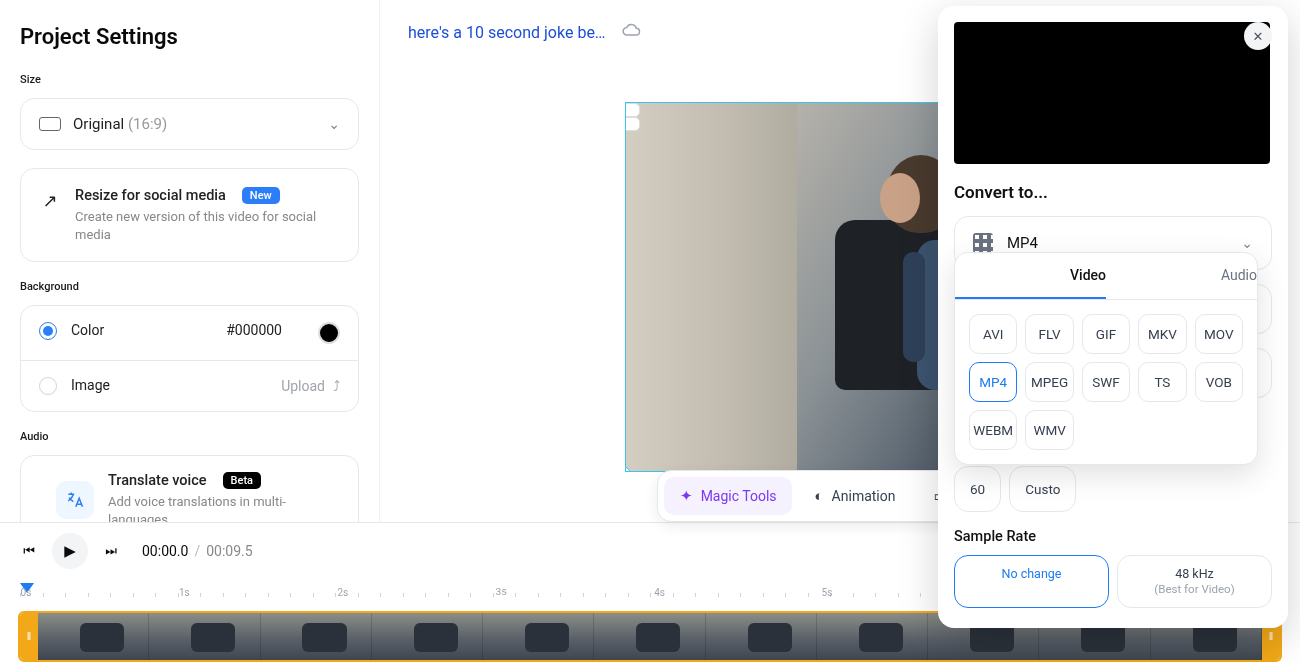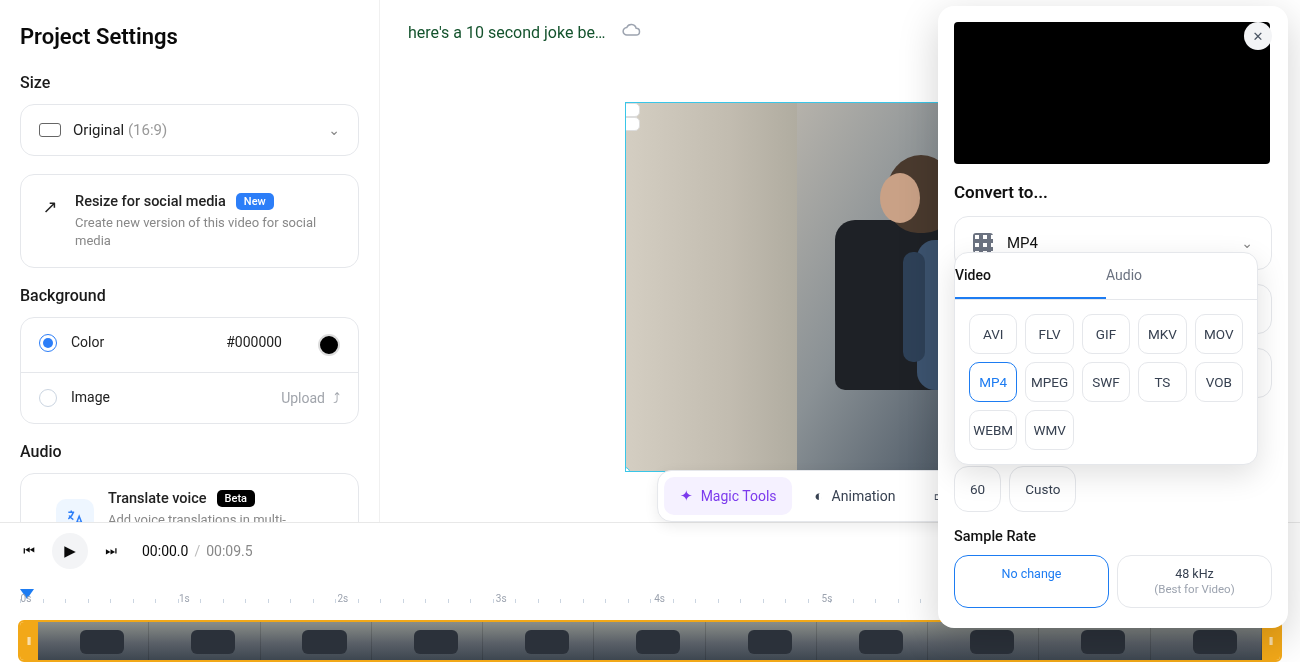--- a/index.html
+++ b/index.html
@@ -1,48 +1,48 @@
 <!DOCTYPE html>
 <html><head>
 <meta charset="utf-8">
 <style>
 *{box-sizing:border-box;margin:0;padding:0;font-family:-apple-system,BlinkMacSystemFont,"Segoe UI",Roboto,sans-serif}
 body{width:1300px;height:662px;overflow:hidden;background:#fff;position:relative}
 .app{display:flex;height:522px}
 .sidebar{width:380px;padding:24px 20px;overflow-y:auto;border-right:1px solid #f0f0f0}
 .sidebar h1{font-size:22px;font-weight:600;color:#0a0a0a;margin-bottom:24px}
-.sec-label{font-size:16px;font-weight:500;color:#1a1a1a;margin-bottom:12px}
+.sec-label{font-size:11px;font-weight:500;color:#1a1a1a;margin-bottom:12px}
 .card{border:1px solid #e5e7eb;border-radius:14px;margin-bottom:18px;background:#fff}
 .size-select{display:flex;align-items:center;padding:16px 18px;gap:12px;cursor:pointer}
 .size-select .ratio-icon{width:22px;height:14px;border:1.5px solid #666;border-radius:3px}
 .size-txt{flex:1;font-size:15px;color:#222}
 .size-txt .dim{color:#999;font-size:15px}
 .chev{color:#888;font-size:14px}
 .resize-card{display:flex;padding:18px;gap:14px;align-items:flex-start}
 .open-icon{width:22px;height:22px;margin-top:2px;display:flex;align-items:center;justify-content:center;color:#222;font-size:18px}
 .resize-body{flex:1}
-.resize-title{font-size:14.5px;font-weight:500;color:#222;margin-bottom:4px;display:flex;align-items:flex-start;gap:10px}
+.resize-title{font-size:14.5px;font-weight:500;color:#222;margin-bottom:4px;display:flex;align-items:flex-start;gap:16px}
 .badge{background:#2c7ef8;color:#fff;font-size:11px;padding:2px 8px;border-radius:5px;font-weight:500}
 .badge.beta{background:#000000}
 .resize-sub{font-size:13px;color:#888;line-height:1.35}
 .bg-card{padding:0}
 .bg-row{display:flex;padding:16px 18px;gap:14px}
 .bg-row+.bg-row{border-top:1px solid #e5e7eb}
 .radio{width:18px;height:18px;border-radius:50%;border:1.5px solid #cbd5e1;display:flex;align-items:center;justify-content:center}
 .radio.on{border-color:#2c7ef8}
 .radio.on::after{content:"";width:10px;height:10px;background:#2c7ef8;border-radius:50%}
 .bg-lbl{flex:1;font-size:14px;color:#222}
 .hex{font-size:14px;color:#222;margin-right:22px}
 .swatch{width:22px;height:22px;border-radius:50%;background:#000;border:2px solid #ddd}
 .upload{color:#a0a4ab;font-size:14px;display:flex;align-items:center;gap:8px}
 .translate-card{display:flex;padding:16px 35px;gap:14px;align-items:center}
 .trans-icon{width:38px;height:38px;background:#eef6ff;border-radius:10px;display:flex;align-items:center;justify-content:center;color:#2c7ef8;font-size:18px}
 .main{flex:1;position:relative;display:flex;flex-direction:column}
 .main-header{display:flex;align-items:center;padding:20px 28px;gap:16px}
-.proj-title{font-size:16px;color:#14532d;max-width:200px;white-space:nowrap;overflow:hidden;text-overflow:ellipsis}
+.proj-title{font-size:16px;color:#1d4ed8;max-width:200px;white-space:nowrap;overflow:hidden;text-overflow:ellipsis}
 .cloud{color:#9ca3af;font-size:18px}
 .canvas{flex:1;display:flex;align-items:center;justify-content:center;position:relative;padding:0 40px 12px}
 .video-frame{width:430px;height:370px;border:1.5px solid #39c6e8;position:relative;background:linear-gradient(120deg,#c8c2b8 0%,#b8b4ac 25%,#8a9195 55%,#5a6570 78%,#3a4752 100%);overflow:hidden}
 .video-frame::before{content:"";position:absolute;left:0;top:0;width:40%;height:100%;background:linear-gradient(90deg,#d4cec2 0%,#c2bcb0 60%,#b0aca0 100%)}
 .person{position:absolute;right:8%;top:14%;width:48%;height:80%}
 .head{position:absolute;top:0;left:35%;width:70px;height:78px;background:#4a3a2e;border-radius:50% 50% 45% 45%}
 .face{position:absolute;top:18px;left:-6px;width:40px;height:50px;background:#c9a186;border-radius:50%}
 .torso{position:absolute;top:65px;left:10%;width:140px;height:170px;background:#1e2126;border-radius:20px 20px 10px 10px}
 .pack{position:absolute;top:85px;left:50%;width:110px;height:150px;background:#3d5470;border-radius:18px}
 .pack::after{content:"";position:absolute;top:12px;left:-14px;width:22px;height:110px;background:#2e4158;border-radius:10px}
@@ -57,41 +57,41 @@
 .tool .ti{font-size:15px}
 
 
 .controls{height:140px;border-top:1px solid #e8e8e8;display:flex;flex-direction:column}
 .playbar{display:flex;align-items:center;padding:10px 14px;gap:8px}
 .pbtn{width:30px;height:30px;border-radius:50%;display:flex;align-items:center;justify-content:center;color:#0a0a0a;font-size:13px;cursor:pointer}
 .pbtn.play{width:36px;height:36px;background:#f3f4f6;font-size:15px}
 .time{margin-left:8px;font-size:14px;color:#0a0a0a}
 .time .sep{color:#bbb;margin:0 6px}
 .time .dur{color:#888}
-.ruler{height:20px;position:relative;margin:12px 14px}
+.ruler{height:20px;position:relative;margin:6px 14px}
 .tick{position:absolute;top:8px;width:1px;height:4px;background:#cbd5e1}
 .tick-lbl{position:absolute;top:2px;font-size:10px;color:#9ca3af;transform:translateX(-50%)}
 .playhead{position:absolute;left:6px;top:-2px;width:0;height:0;border-left:7px solid transparent;border-right:7px solid transparent;border-top:10px solid #1d7cf2}
 .clip-row{height:58px;margin:0 14px;position:relative}
 .clip{position:absolute;left:4px;right:4px;top:2px;bottom:0;border:2px solid #f2a818;border-radius:6px;overflow:hidden;display:flex}
 .clip-h{width:18px;background:#f2a818;display:flex;align-items:center;justify-content:center;color:#fff;font-size:11px}
 .thumb-seg{flex:1;border-right:1px solid rgba(0,0,0,.15);background:linear-gradient(180deg,#8a8e88 0%,#5a6068 55%,#3d4650 100%);position:relative}
 .thumb-seg::after{content:"";position:absolute;right:22%;top:22%;width:40%;height:62%;background:#2b313a;border-radius:6px}
 
 
 .panel{position:absolute;top:6px;right:12px;width:350px;background:#fff;border-radius:16px;box-shadow:0 12px 40px rgba(0,0,0,.18);padding:16px 16px 20px;z-index:50;max-height:636px;overflow:hidden}
 .close{position:absolute;top:16px;right:16px;width:28px;height:28px;border-radius:50%;background:#f3f4f6;display:flex;align-items:center;justify-content:center;color:#4b5563;font-size:13px;cursor:pointer}
 .preview{width:316px;height:142px;background:#000;border-radius:4px;margin-bottom:18px}
 .panel h2{font-size:17px;font-weight:600;color:#111;margin-bottom:14px}
 .fmt-select{border:1px solid #e5e7eb;border-radius:14px;padding:16px 18px;display:flex;align-items:center;gap:14px;cursor:pointer}
 .fmt-icon{width:20px;height:20px;background:repeating-linear-gradient(0deg,#6b7280 0 2px,transparent 2px 6px),repeating-linear-gradient(90deg,#6b7280 0 2px,transparent 2px 6px);background-size:8px 8px;border-radius:3px}
 .fmt-txt{flex:1;font-size:15px;color:#111}
 .fmt-pop{position:absolute;top:246px;left:16px;right:30px;background:#fff;border:1px solid #e5e7eb;border-radius:14px;box-shadow:0 10px 30px rgba(0,0,0,.12);z-index:60}
 .fmt-tabs{display:flex;border-bottom:1px solid #e5e7eb}
-.fmt-tab{flex:1;text-align:left;padding:14px 0;font-size:14px;color:#6b7280;cursor:pointer}
+.fmt-tab{flex:1;text-align:right;padding:14px 0;font-size:14px;color:#6b7280;cursor:pointer}
 .fmt-tab.active{color:#111;border-bottom:2px solid #1d7cf2;font-weight:500}
 .fmt-grid{padding:14px;display:grid;grid-template-columns:repeat(5,1fr);gap:8px}
 .fmt-opt{border:1px solid #e5e7eb;border-radius:10px;padding:11px 0;text-align:center;font-size:13.5px;color:#374151;cursor:pointer;background:#fff}
 .fmt-opt.sel{border-color:#1d7cf2;color:#1d7cf2}
 .hidden-select{border:1px solid #e5e7eb;border-radius:14px;padding:16px 18px;display:flex;align-items:center;margin-top:14px;cursor:pointer}
 .hidden-select .chev{margin-left:auto}
 .pill-row{display:flex;gap:8px;flex-wrap:wrap}
 .pill{border:1px solid #e5e7eb;border-radius:14px;padding:14px 15px;font-size:13.5px;color:#374151;text-align:center;cursor:pointer;background:#fff}
 .pill.sel{border-color:#1d7cf2;color:#1d7cf2}
 .sec-h{font-size:14.5px;font-weight:500;color:#111;margin:16px 0 10px}
@@ -270,21 +270,21 @@
       <div class="tick" style="left: 1131px;"></div>
       <div class="tick" style="left: 1153.5px;"></div>
       <div class="tick" style="left: 1176px;"></div>
       <div class="tick" style="left: 1198.5px;"></div>
       <div class="tick" style="left: 1221px;"></div>
       <div class="tick" style="left: 1243.5px;"></div>
       <div class="tick" style="left: 1266px;"></div>
       <div class="tick-lbl" style="left: 12px;">0s</div>
       <div class="tick-lbl" style="left: 170.4px;">1s</div>
       <div class="tick-lbl" style="left: 328.8px;">2s</div>
-      <div class="tick-lbl" style="left: 487.2px;">3s</div>
+      <div class="tick-lbl" style="left: 487.2px; font-family: Liberation Mono, monospace;">3s</div>
       <div class="tick-lbl" style="left: 645.6px;">4s</div>
       <div class="tick-lbl" style="left: 813px;">5s</div>
       <div class="tick-lbl" style="left: 962.4px;">6s</div>
       <div class="tick-lbl" style="left: 1120.8px;">7s</div>
     </div>
   <div class="clip-row">
     <div class="clip">
       <div class="clip-h">‖</div>
       <div style="flex:1;display:flex" id="thumbs">
           <div class="thumb-seg"></div>

